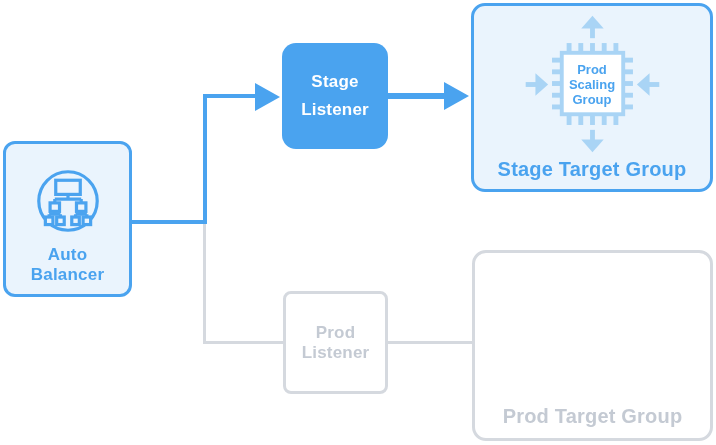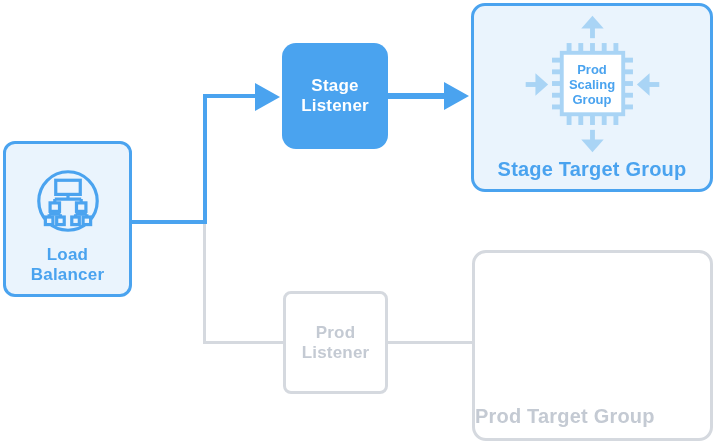--- a/index.html
+++ b/index.html
@@ -35,21 +35,21 @@
 
   
   .stage-listener {
     left: 282px; top: 43px; width: 106px; height: 106px;
     background: #4AA3EF;
     border-radius: 14px;
     display: flex; align-items: center; justify-content: center;
   }
   .stage-listener .label {
     width: 80px; text-align: center;
-    color: #ffffff; font-size: 17px; font-weight: 700; line-height: 20px;
+    color: #ffffff; font-size: 17px; font-weight: 700; line-height: 28px;
     letter-spacing: 0.2px;
   }
 
   
   .prod-listener {
     left: 283px; top: 291px; width: 105px; height: 103px;
     background: #ffffff;
     border: 3px solid #D5D9DF;
     border-radius: 8px;
     display: flex; align-items: center; justify-content: center;
@@ -84,21 +84,21 @@
 
   
   .prod-tg {
     left: 472px; top: 250px; width: 241px; height: 191px;
     background: #ffffff;
     border: 3px solid #D5D9DF;
     border-radius: 14px;
   }
   .prod-tg .tg-label {
     position: absolute; left: 0; bottom: 10px; width: 100%;
-    text-align: left;
+    text-align: center;
     color: #C4CAD3; font-size: 20px; font-weight: 700;
     letter-spacing: 0.2px;
   }
 
   
   .edge { position: absolute; }
   .edge.blue { background: #4AA3EF; }
   .edge.gray { background: #D5D9DF; }
 
   .e-lb-out    { left: 132px; top: 220px; width: 73px;  height: 4px; }
@@ -141,21 +141,21 @@
         <path d="M21 46 v3 M15 49 h12 M15 49 v3 M27 49 v3 M49 46 v3 M43 49 h12 M43 49 v3 M55 49 v3"></path>
         <rect x="22" y="13" width="26" height="15" fill="#EAF4FD"></rect>
         <rect x="16" y="37" width="10" height="9" fill="#EAF4FD"></rect>
         <rect x="44" y="37" width="10" height="9" fill="#EAF4FD"></rect>
         <rect x="11" y="52" width="8" height="8" fill="#EAF4FD"></rect>
         <rect x="23" y="52" width="8" height="8" fill="#EAF4FD"></rect>
         <rect x="39" y="52" width="8" height="8" fill="#EAF4FD"></rect>
         <rect x="51" y="52" width="8" height="8" fill="#EAF4FD"></rect>
       </g>
     </svg>
-    <div class="lb-label">Load Balancer</div>
+    <div class="lb-label">Auto Balancer</div>
   </div>
 
   <div class="node stage-listener">
     <div class="label">Stage Listener</div>
   </div>
 
   <div class="node prod-listener">
     <div class="label">Prod Listener</div>
   </div>
 

